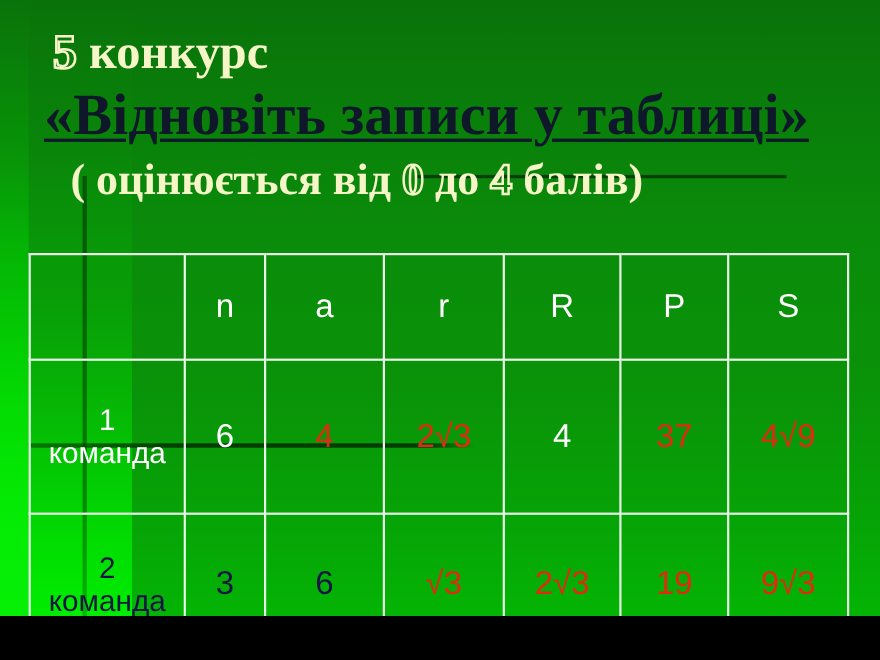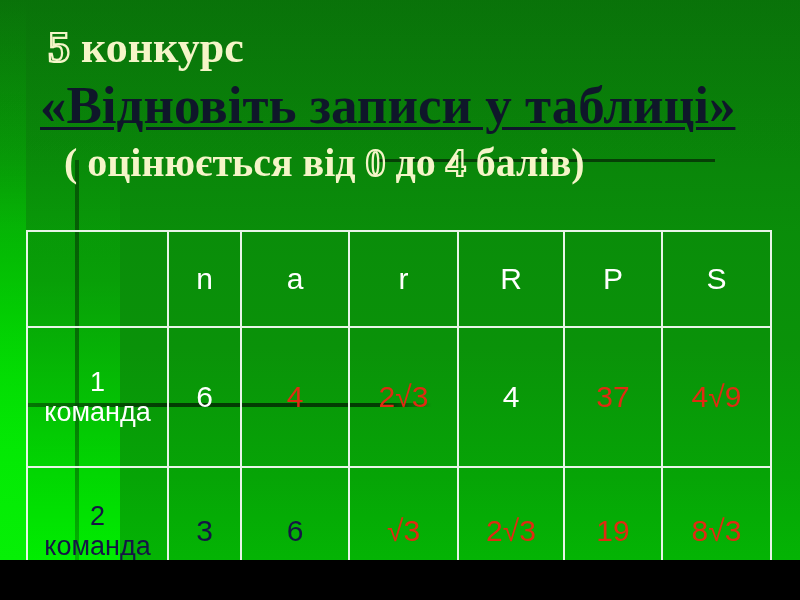--- a/index.html
+++ b/index.html
@@ -222,18 +222,18 @@
 
       <tr class="row-two">
         <td class="lbl v-navy">
           <span class="num">2</span><span>команда</span>
         </td>
         <td class="val v-navy">3</td>
         <td class="val v-navy">6</td>
         <td class="val v-red">√3</td>
         <td class="val v-red">2√3</td>
         <td class="val v-red">19</td>
-        <td class="val v-red">8√3</td>
+        <td class="val v-red">9√3</td>
       </tr>
     </tbody>
   </table>
 
 </div>
 
 </body></html>

